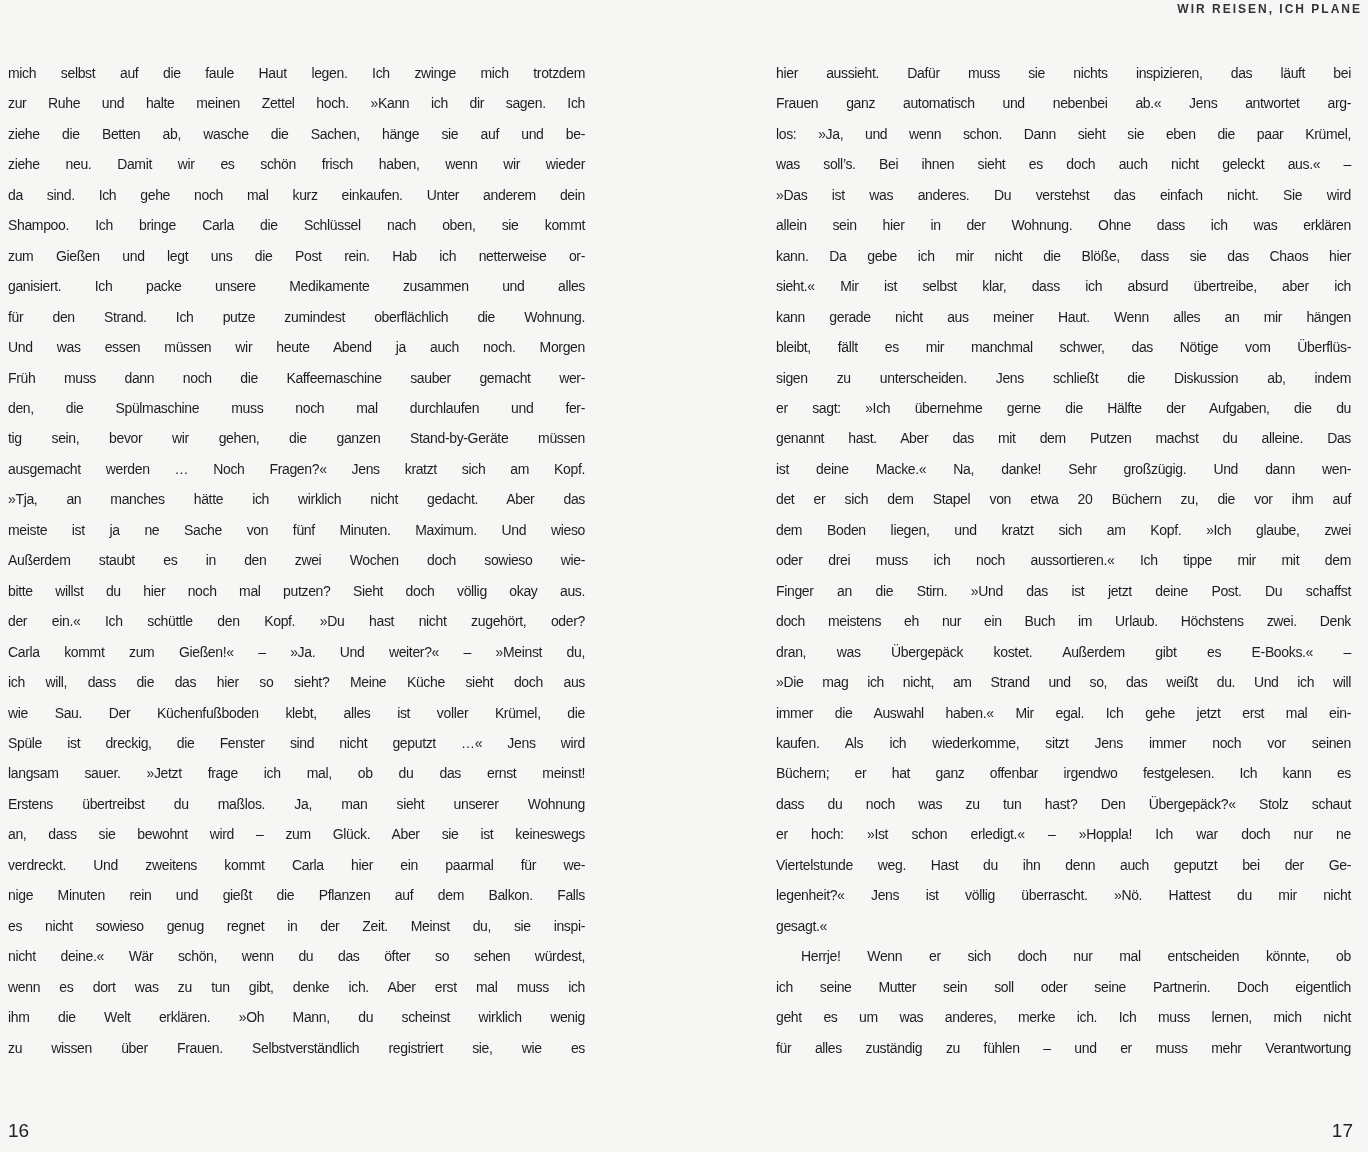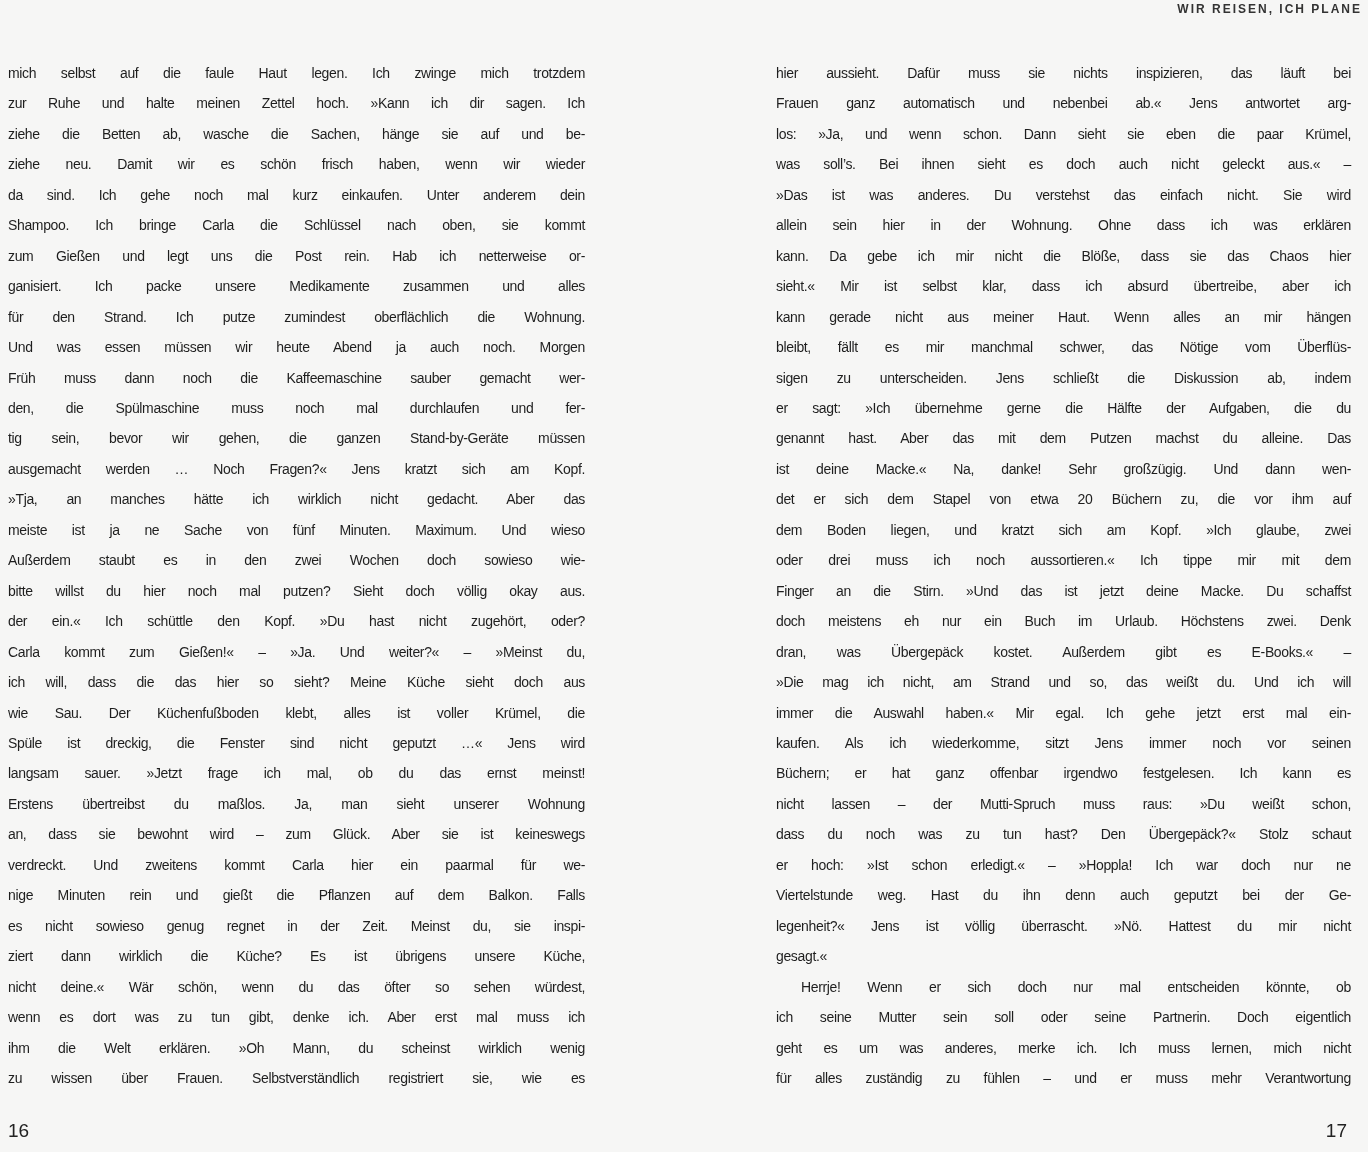--- a/index.html
+++ b/index.html
@@ -45,21 +45,21 @@
   .line.indent  { text-indent: 25px; }
   .it { }
   .page-number {
     position: absolute;
     top: 1120px;
     font-size: 19px;
     color: #222;
     text-align: center;
   }
   .page-number.left  { left: 8px; }
-  .page-number.right { right: 21px; }
+  .page-number.right { right: 15px; }
 </style>
 </head>
 <body>
 
 <div class="spread">
   <div class="running-title">WIR REISEN, ICH PLANE</div>
 
   <div class="page page-left">
       <div class="line"><span>mich selbst auf die faule Haut legen. Ich zwinge mich trotzdem</span></div>
       <div class="line"><span>zur Ruhe und halte meinen Zettel hoch. »Kann ich dir sagen. Ich</span></div>
@@ -83,21 +83,20 @@
       <div class="line"><span>Carla kommt zum Gießen!« – »Ja. Und weiter?« – »Meinst du,</span></div>
       <div class="line"><span>ich will, dass die das hier so sieht? Meine Küche sieht doch aus</span></div>
       <div class="line"><span>wie Sau. Der Küchenfußboden klebt, alles ist voller Krümel, die</span></div>
       <div class="line"><span>Spüle ist dreckig, die Fenster sind nicht geputzt …« Jens wird</span></div>
       <div class="line"><span>langsam sauer. »Jetzt frage ich mal, ob </span><span class="it">du</span><span> das ernst meinst!</span></div>
       <div class="line"><span>Erstens übertreibst du maßlos. Ja, man sieht unserer Wohnung</span></div>
       <div class="line"><span>an, dass sie bewohnt wird – zum Glück. Aber sie ist keineswegs</span></div>
       <div class="line"><span>verdreckt. Und zweitens kommt Carla hier ein paarmal für we-</span></div>
       <div class="line"><span>nige Minuten rein und gießt die Pflanzen auf dem Balkon. Falls</span></div>
       <div class="line"><span>es nicht sowieso genug regnet in der Zeit. Meinst du, sie inspi-</span></div>
-      <div class="line"><span>ziert dann wirklich die Küche? Es ist übrigens </span><span class="it">unsere</span><span> Küche,</span></div>
       <div class="line"><span>nicht </span><span class="it">deine</span><span>.« Wär schön, wenn du das öfter so sehen würdest,</span></div>
       <div class="line"><span>wenn es dort was zu tun gibt, denke ich. Aber erst mal muss ich</span></div>
       <div class="line"><span>ihm die Welt erklären. »Oh Mann, du scheinst wirklich wenig</span></div>
       <div class="line"><span>zu wissen über Frauen. Selbstverständlich registriert sie, wie es</span></div>
     </div>
 
   <div class="page page-right">
       <div class="line"><span>hier aussieht. Dafür muss sie nichts inspizieren, das läuft bei</span></div>
       <div class="line"><span>Frauen ganz automatisch und nebenbei ab.« Jens antwortet arg-</span></div>
       <div class="line"><span>los: »Ja, und wenn schon. Dann sieht sie eben die paar Krümel,</span></div>
@@ -108,28 +107,27 @@
       <div class="line"><span>sieht.« Mir ist selbst klar, dass ich absurd übertreibe, aber ich</span></div>
       <div class="line"><span>kann gerade nicht aus meiner Haut. Wenn alles an mir hängen</span></div>
       <div class="line"><span>bleibt, fällt es mir manchmal schwer, das Nötige vom Überflüs-</span></div>
       <div class="line"><span>sigen zu unterscheiden. Jens schließt die Diskussion ab, indem</span></div>
       <div class="line"><span>er sagt: »Ich übernehme gerne die Hälfte der Aufgaben, die du</span></div>
       <div class="line"><span>genannt hast. Aber das mit dem Putzen machst du alleine. Das</span></div>
       <div class="line"><span>ist </span><span class="it">deine</span><span> Macke.« Na, danke! Sehr großzügig. Und dann wen-</span></div>
       <div class="line"><span>det er sich dem Stapel von etwa 20 Büchern zu, die vor ihm auf</span></div>
       <div class="line"><span>dem Boden liegen, und kratzt sich am Kopf. »Ich glaube, zwei</span></div>
       <div class="line"><span>oder drei muss ich noch aussortieren.« Ich tippe mir mit dem</span></div>
-      <div class="line"><span>Finger an die Stirn. »Und das ist jetzt </span><span class="it">deine</span><span> Macke. Du schaffst</span></div>
+      <div class="line"><span>Finger an die Stirn. »Und das ist jetzt </span><span class="it">deine</span><span> Post. Du schaffst</span></div>
       <div class="line"><span>doch meistens eh nur ein Buch im Urlaub. Höchstens zwei. Denk</span></div>
       <div class="line"><span>dran, was Übergepäck kostet. Außerdem gibt es E-Books.« –</span></div>
       <div class="line"><span>»Die mag ich nicht, am Strand und so, das weißt du. Und ich will</span></div>
       <div class="line"><span>immer die Auswahl haben.« Mir egal. Ich gehe jetzt erst mal ein-</span></div>
       <div class="line"><span>kaufen. Als ich wiederkomme, sitzt Jens immer noch vor seinen</span></div>
       <div class="line"><span>Büchern; er hat ganz offenbar irgendwo festgelesen. Ich kann es</span></div>
-      <div class="line"><span>nicht lassen – der Mutti-Spruch muss raus: »Du weißt schon,</span></div>
       <div class="line"><span>dass du noch was zu tun hast? Den Übergepäck?« Stolz schaut</span></div>
       <div class="line"><span>er hoch: »Ist schon erledigt.« – »Hoppla! Ich war doch nur ne</span></div>
       <div class="line"><span>Viertelstunde weg. Hast du ihn denn auch geputzt bei der Ge-</span></div>
       <div class="line"><span>legenheit?« Jens ist völlig überrascht. »Nö. Hattest du mir nicht</span></div>
       <div class="line no-just"><span>gesagt.«</span></div>
       <div class="line indent"><span>Herrje! Wenn er sich doch nur mal entscheiden könnte, ob</span></div>
       <div class="line"><span>ich seine Mutter sein soll oder seine Partnerin. Doch eigentlich</span></div>
       <div class="line"><span>geht es um was anderes, merke ich. Ich muss lernen, mich nicht</span></div>
       <div class="line"><span>für alles zuständig zu fühlen – und er muss mehr Verantwortung</span></div>
     </div>

